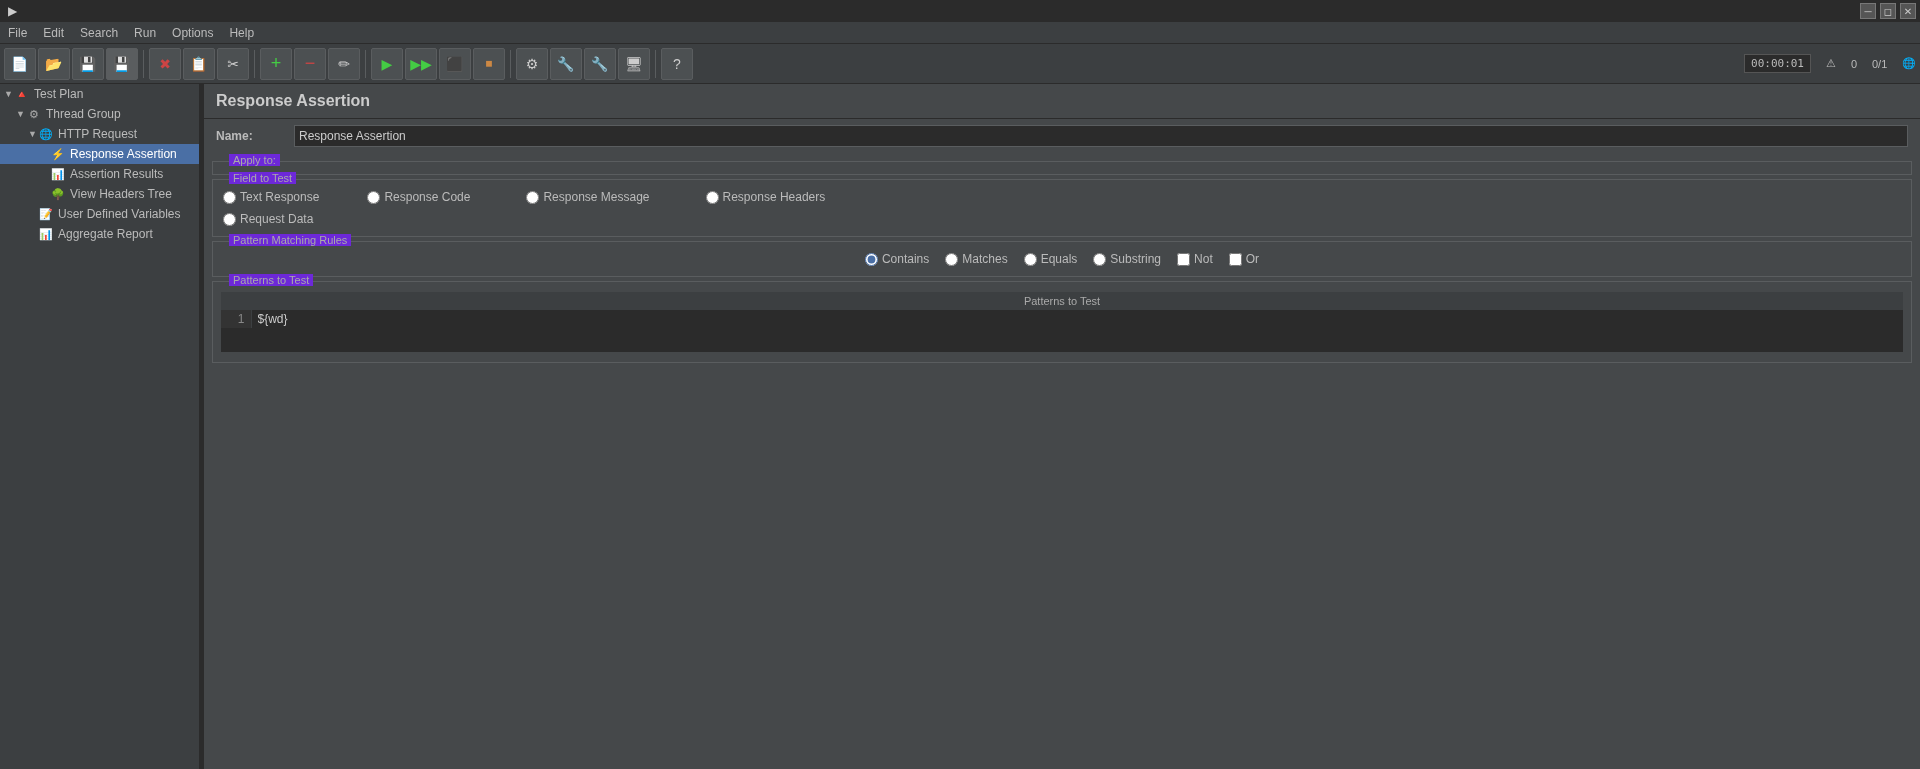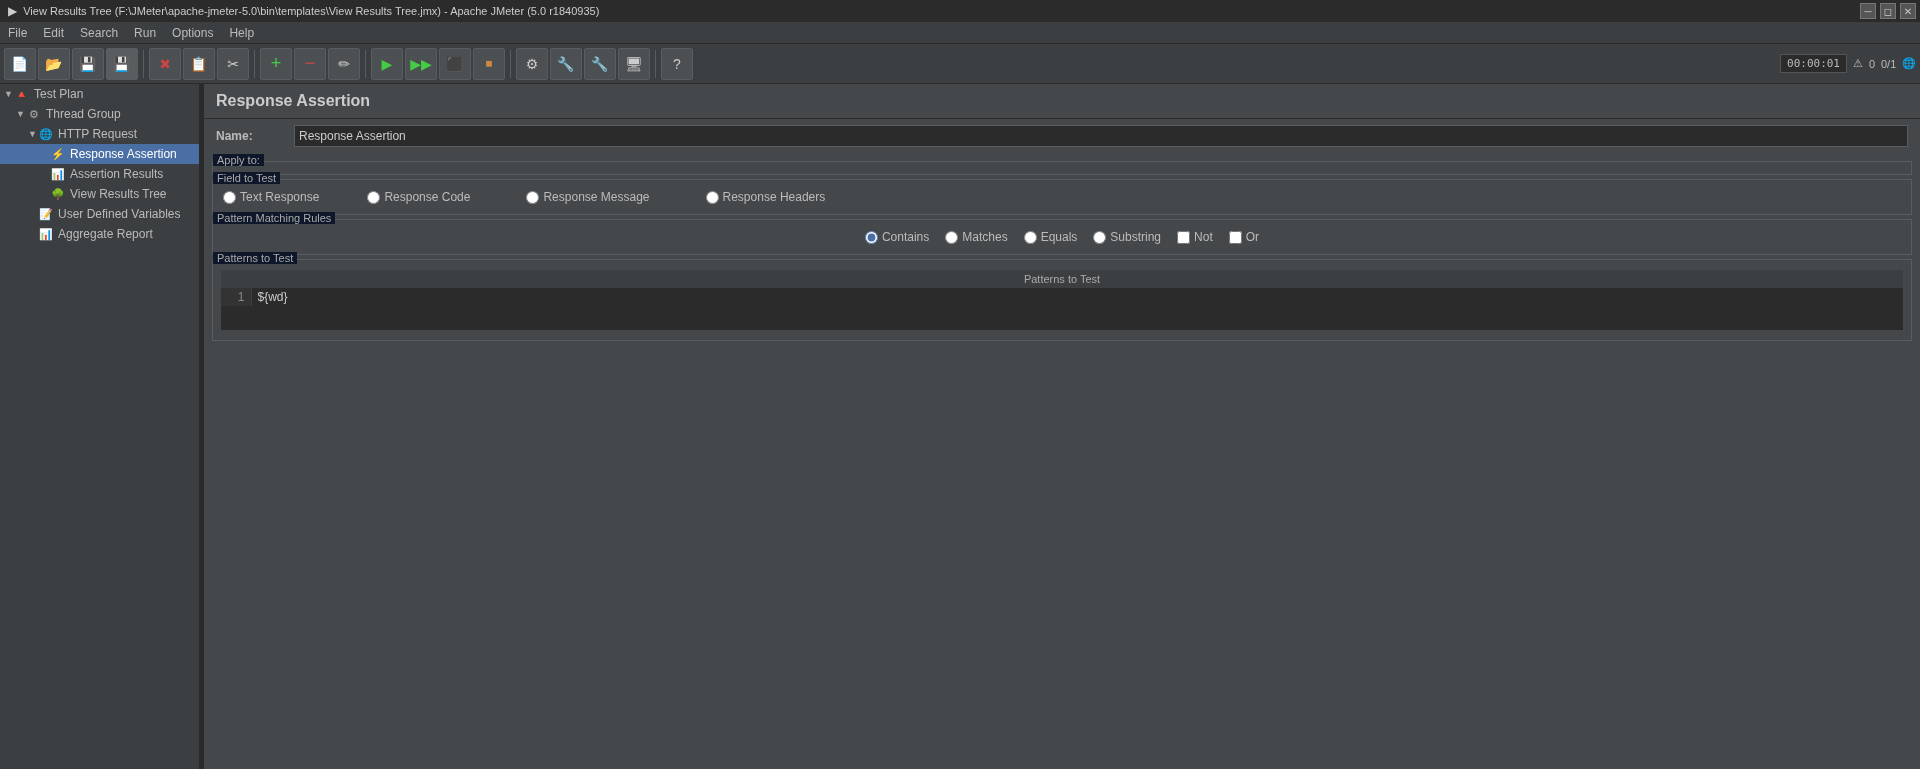--- a/index.html
+++ b/index.html
@@ -86,21 +86,21 @@
     .tb-separator {
       width: 1px;
       height: 28px;
       background: #5a5d5f;
       margin: 0 3px;
     }
     .tb-right {
       margin-left: auto;
       display: flex;
       align-items: center;
-      gap: 6px;
+      gap: 15px;
       font-size: 11px;
       color: #bbbbbb;
     }
     .tb-timer {
       background: #2b2b2b;
       padding: 2px 6px;
       border: 1px solid #555;
       font-size: 11px;
       font-family: monospace;
     }
@@ -187,22 +187,22 @@
     
     .fs-group {
       border: 1px solid #5a5d5f;
       margin: 4px 8px;
       padding: 6px 8px;
       position: relative;
     }
     .fs-group-label {
       position: absolute;
       top: -8px;
-      left: 0;
-      background: #0f172a;
+      left: 16px;
+      background: #6d28d9;
       padding: 0 4px;
       font-size: 11px;
       color: #aaaaaa;
     }
     
     .radio-row {
       display: flex;
       align-items: center;
       gap: 16px;
       padding: 4px 2px;
@@ -278,21 +278,20 @@
       width: 4px;
       background: #2b2b2b;
       cursor: col-resize;
     }
   </style>
 </head>
 <body>
 
 <div id="titlebar">
   <span class="title-icon">▶</span>
-  <span>View Results Tree (F:\JMeter\apache-jmeter-5.0\bin\templates\View Results Tree.jmx) - Apache JMeter (5.0 r1840935)</span>
   <div class="window-controls">
     <div class="wc-btn">─</div>
     <div class="wc-btn">◻</div>
     <div class="wc-btn">✕</div>
   </div>
 </div>
 
 <div id="menubar">
   <span class="menu-item">File</span>
   <span class="menu-item">Edit</span>
@@ -366,21 +365,21 @@
 
     <div class="tree-item" style="padding-left:40px;">
       <span class="arrow"> </span>
       <span class="item-icon" style="color:#aaa;">📊</span>
       <span class="item-label">Assertion Results</span>
     </div>
 
     <div class="tree-item" style="padding-left:40px;">
       <span class="arrow"> </span>
       <span class="item-icon" style="color:#4a9f4a;">🌳</span>
-      <span class="item-label">View Results Tree</span>
+      <span class="item-label">View Headers Tree</span>
     </div>
 
     <div class="tree-item" style="padding-left:28px;">
       <span class="arrow"> </span>
       <span class="item-icon" style="color:#cc4444;">📝</span>
       <span class="item-label">User Defined Variables</span>
     </div>
 
     <div class="tree-item" style="padding-left:28px;">
       <span class="arrow"> </span>
@@ -417,20 +416,26 @@
           <input type="radio" name="field-test" id="response-code" style="">
           <label for="response-code">Response Code</label>
         </div>
         <div class="radio-item" style="margin-left:40px;">
           <input type="radio" name="field-test" id="response-message" style="">
           <label for="response-message">Response Message</label>
         </div>
         <div class="radio-item" style="margin-left:40px;">
           <input type="radio" name="field-test" id="response-headers" style="">
           <label for="response-headers">Response Headers</label>
+        </div>
+      </div>
+      <div class="radio-row">
+        <div class="radio-item">
+          <input type="radio" name="field-test" id="request-data" style="">
+          <label for="request-data">Request Data</label>
         </div>
       </div>
     </div>
 
     <div class="fs-group">
       <span class="fs-group-label">Pattern Matching Rules</span>
       <div class="radio-row" style="justify-content:center;">
         <div class="radio-item">
           <input type="radio" name="pattern-match" id="contains" checked="" style="">
           <label for="contains">Contains</label>

